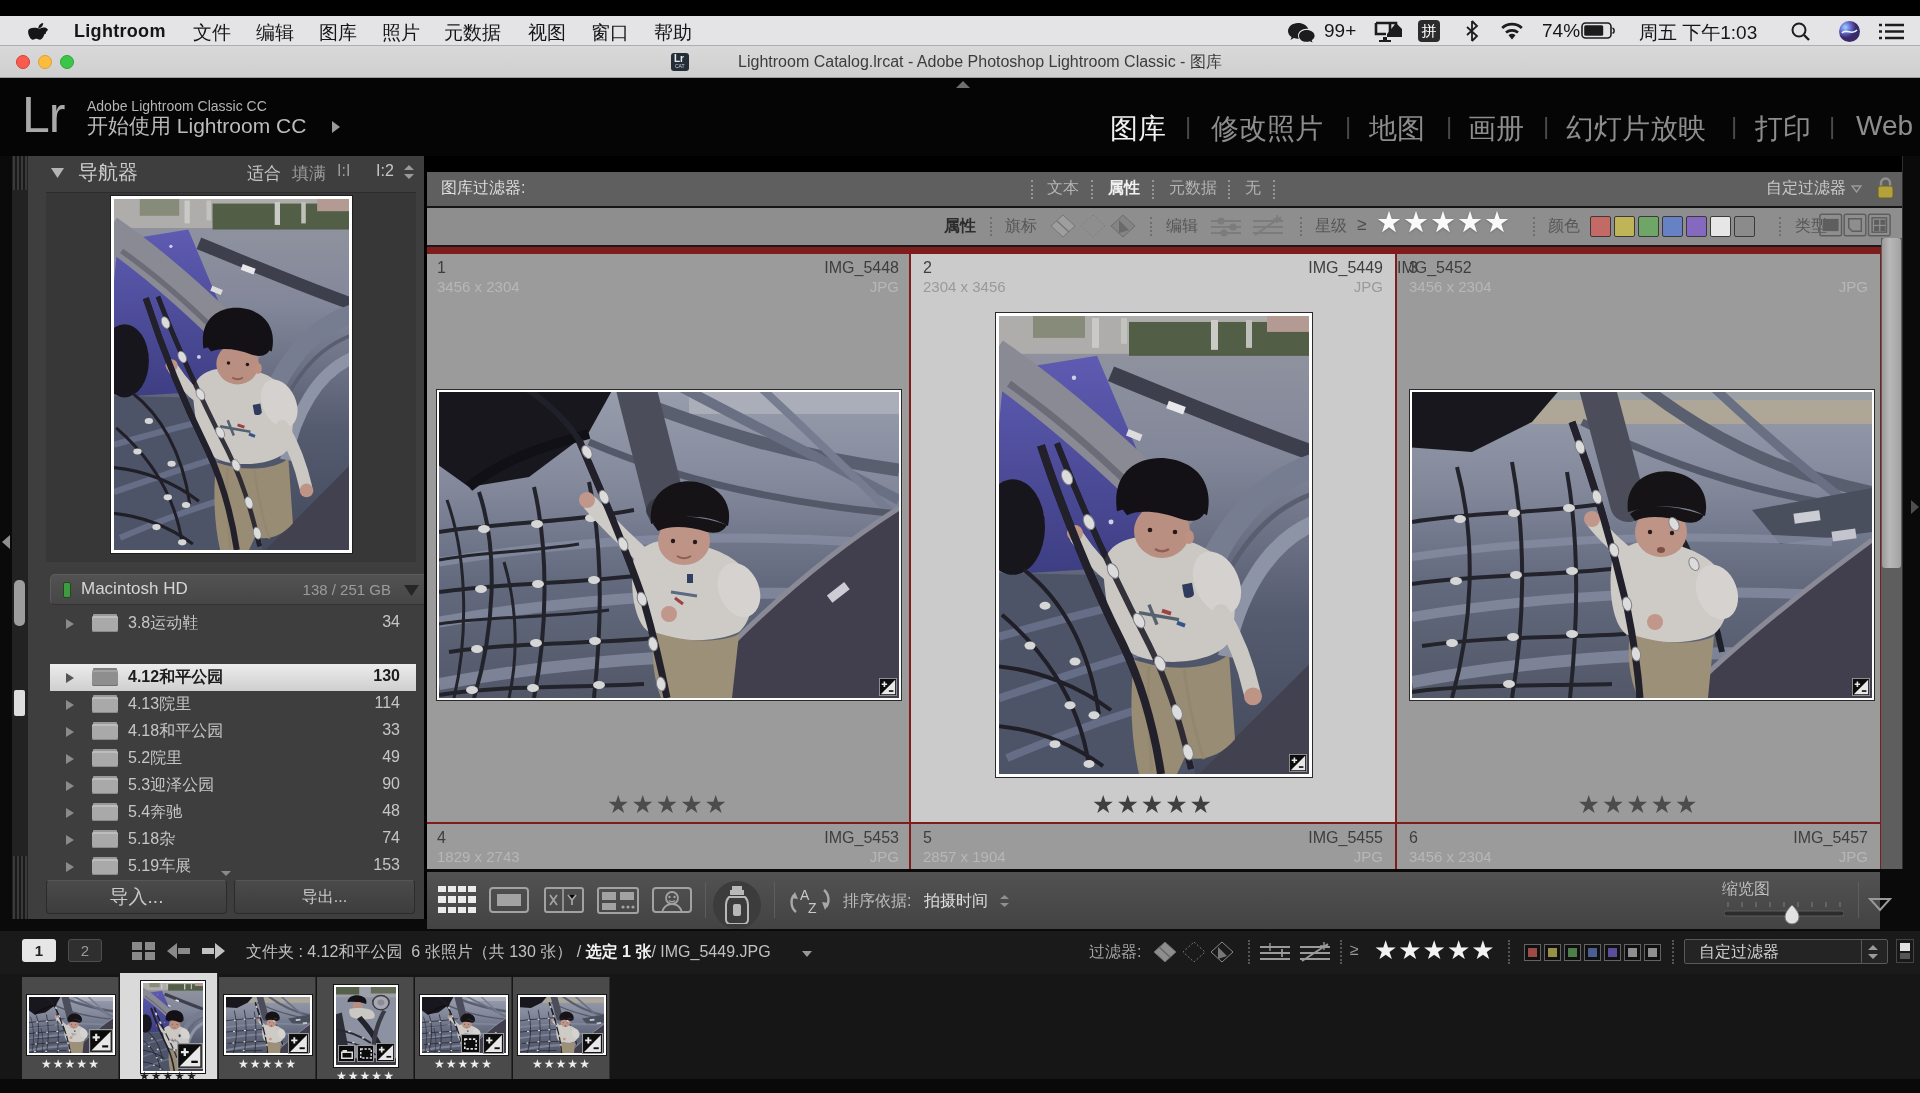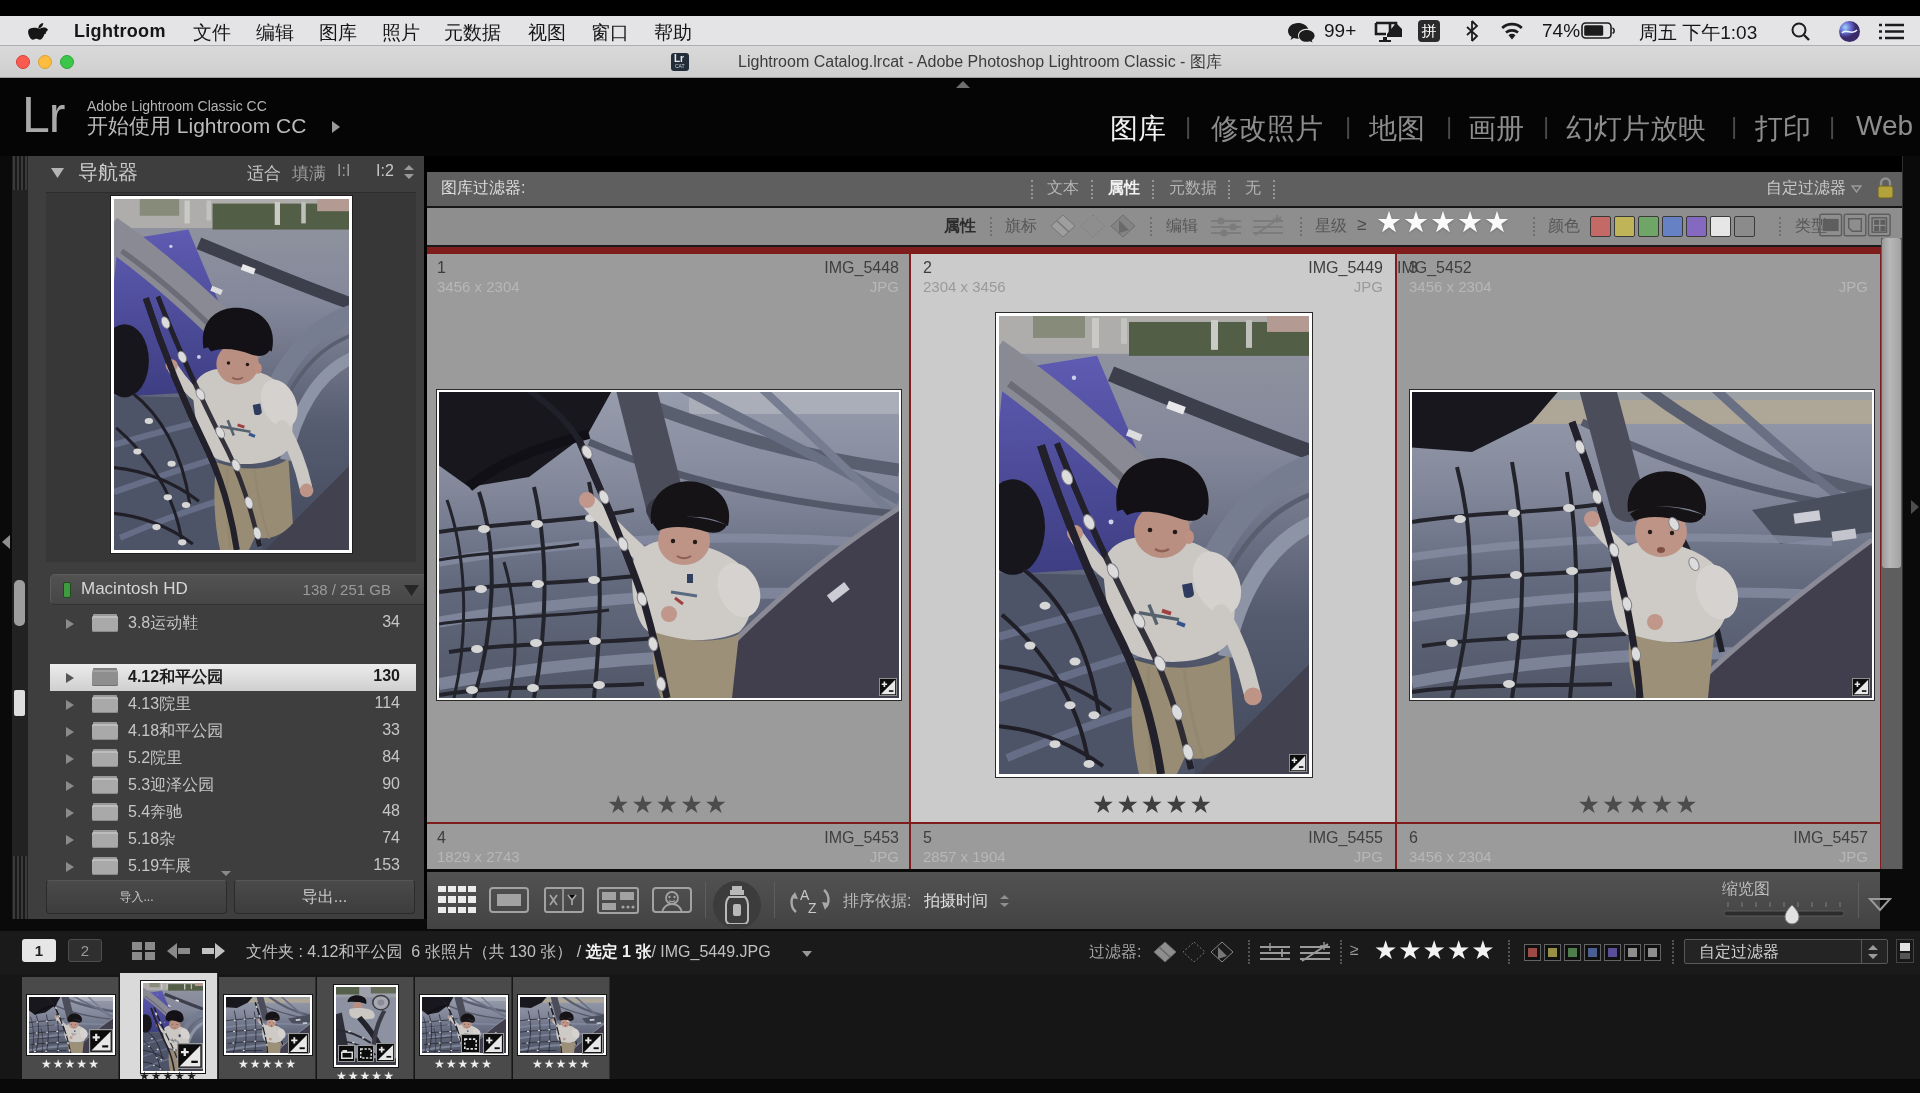--- a/index.html
+++ b/index.html
@@ -504,21 +504,21 @@
       <div class="frow" style="top:83px">
           <span class="fl">4.13院里</span>
           <span class="fc">114</span>
         </div>
       <div class="frow" style="top:110px">
           <span class="fl">4.18和平公园</span>
           <span class="fc">33</span>
         </div>
       <div class="frow" style="top:137px">
           <span class="fl">5.2院里</span>
-          <span class="fc">84</span>
+          <span class="fc">49</span>
         </div>
       <div class="frow" style="top:164px">
           <span class="fl">5.3迎泽公园</span>
           <span class="fc">90</span>
         </div>
       <div class="frow" style="top:191px">
           <span class="fl">5.4奔驰</span>
           <span class="fc">48</span>
         </div>
       <div class="frow" style="top:218px">
@@ -527,21 +527,21 @@
         </div>
       <div class="frow" style="top:245px">
           <span class="fl">5.19车展</span>
           <span class="fc">153</span>
         </div>
     </div>
     <svg class="abs" style="left:192px;top:714px" width="12" height="7" viewBox="0 0 12 7">
         <path d="M1,1 L11,1 L6,6 Z" fill="#8a8a8a"></path>
       </svg>
 
-    <div class="abs" style="left:18px;top:724px;width:181px;height:34px;background:linear-gradient(#4a4a4a,#3d3d3d);border:1px solid #2b2b2b;border-top-color:#565656;border-radius:4px;color:#c9c9c9;font-size:12px;text-align:center;line-height:32px">导入...</div>
+    <div class="abs" style="left:18px;top:724px;width:181px;height:34px;background:linear-gradient(#4a4a4a,#3d3d3d);border:1px solid #2b2b2b;border-top-color:#565656;border-radius:4px;color:#c9c9c9;font-size:19px;text-align:center;line-height:32px">导入...</div>
     <div class="abs" style="left:206px;top:724px;width:181px;height:34px;background:linear-gradient(#4a4a4a,#3d3d3d);border:1px solid #2b2b2b;border-top-color:#565656;border-radius:4px;color:#c9c9c9;font-size:16px;text-align:center;line-height:32px">导出...</div>
   </div>
   <div class="blackunder"></div>
   <div class="gridcol">
 
     <div class="frow1">
       <span class="abs" style="left:14px;top:6px;color:#dcdcdc">图库过滤器:</span>
       <span class="dots" style="left:604px"></span>
       <span class="abs" style="left:620px;top:6px">文本</span>
       <span class="dots" style="left:664px"></span>

